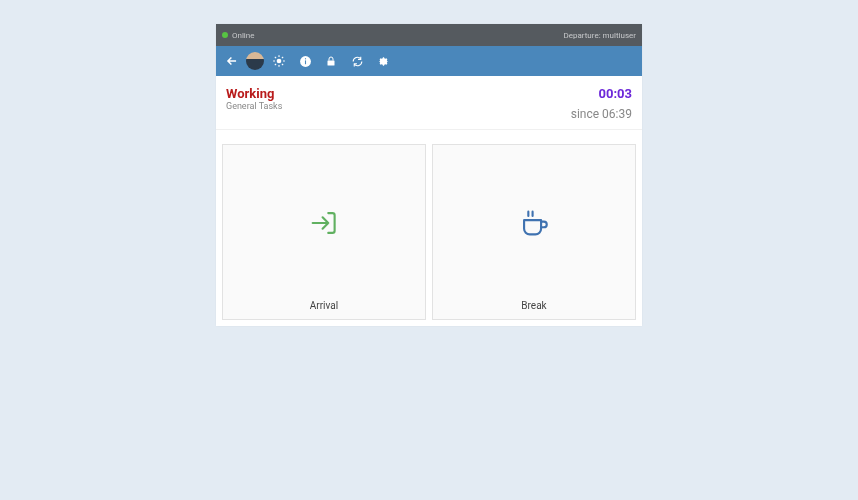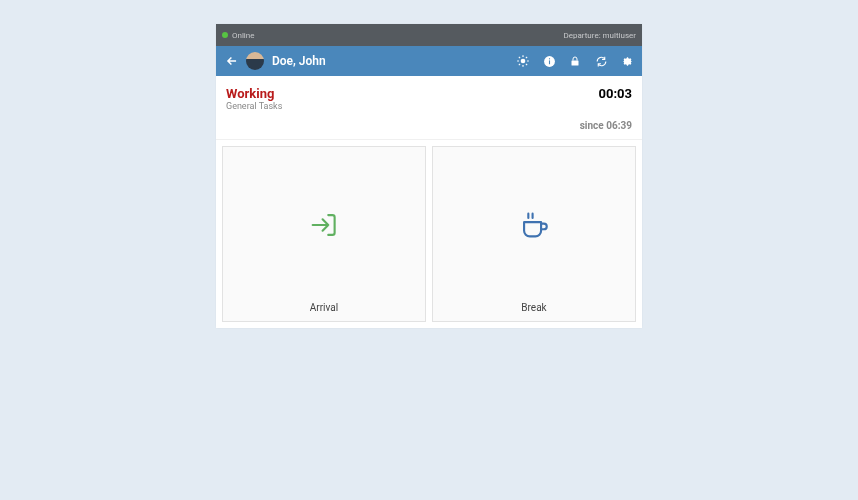--- a/index.html
+++ b/index.html
@@ -53,38 +53,39 @@
     .status-strip {
       padding: 10px 10px 8px 10px;
       display: flex;
       justify-content: space-between;
       align-items: flex-start;
       border-bottom: 1px solid #f0f0f0;
     }
     .status-left .title { font-size: 13px; font-weight: 700; color: #b91c1c; }
     .status-left .subtitle { font-size: 9px; color: #888; margin-top: 0; }
     .status-right { text-align: right; }
-    .status-right .timer { font-size: 13px; font-weight: 700; color: #000000; }
-    .status-right .since { font-size: 10px; color: #888; margin-top: 19px; font-weight: bold; }
+    .status-right .timer { font-size: 13px; font-weight: 700; color: #6d28d9; }
+    .status-right .since { font-size: 12px; color: #888; margin-top: 6px; }
     .grid {
       display: grid;
       grid-template-columns: 1fr 1fr;
       gap: 6px;
       padding: 6px;
     }
     .tile {
       border: 1px solid #e2e2e2;
       background: #fafafa;
       height: 176px;
       display: flex;
       flex-direction: column;
       align-items: center;
       justify-content: center;
       cursor: pointer;
       position: relative;
+      margin-top: 8px;
     }
     .tile .icon-wrap {
       flex: 1;
       display: flex;
       align-items: center;
       justify-content: center;
     }
     .tile .label {
       font-size: 10px;
       color: #444;
@@ -104,21 +105,20 @@
     <span>Departure: multiuser</span>
   </div>
 
   <div class="header">
     <div class="back-arrow">
       <svg width="14" height="14" viewBox="0 0 24 24" fill="none" stroke="#fff" stroke-width="2.5">
         <path d="M19 12H5M11 6l-6 6 6 6"></path>
       </svg>
     </div>
     <div class="avatar"></div>
-    <div class="username">Doe, John</div>
     <div class="header-icons">
       <div class="hicon">
         <svg width="14" height="14" viewBox="0 0 24 24" fill="#fff">
           <circle cx="12" cy="12" r="4"></circle>
           <g stroke="#fff" stroke-width="2">
             <line x1="12" y1="2" x2="12" y2="5"></line>
               <line x1="12" y1="19" x2="12" y2="22"></line>
             <line x1="2" y1="12" x2="5" y2="12"></line>
               <line x1="19" y1="12" x2="22" y2="12"></line>
             <line x1="4.9" y1="4.9" x2="7" y2="7"></line>

